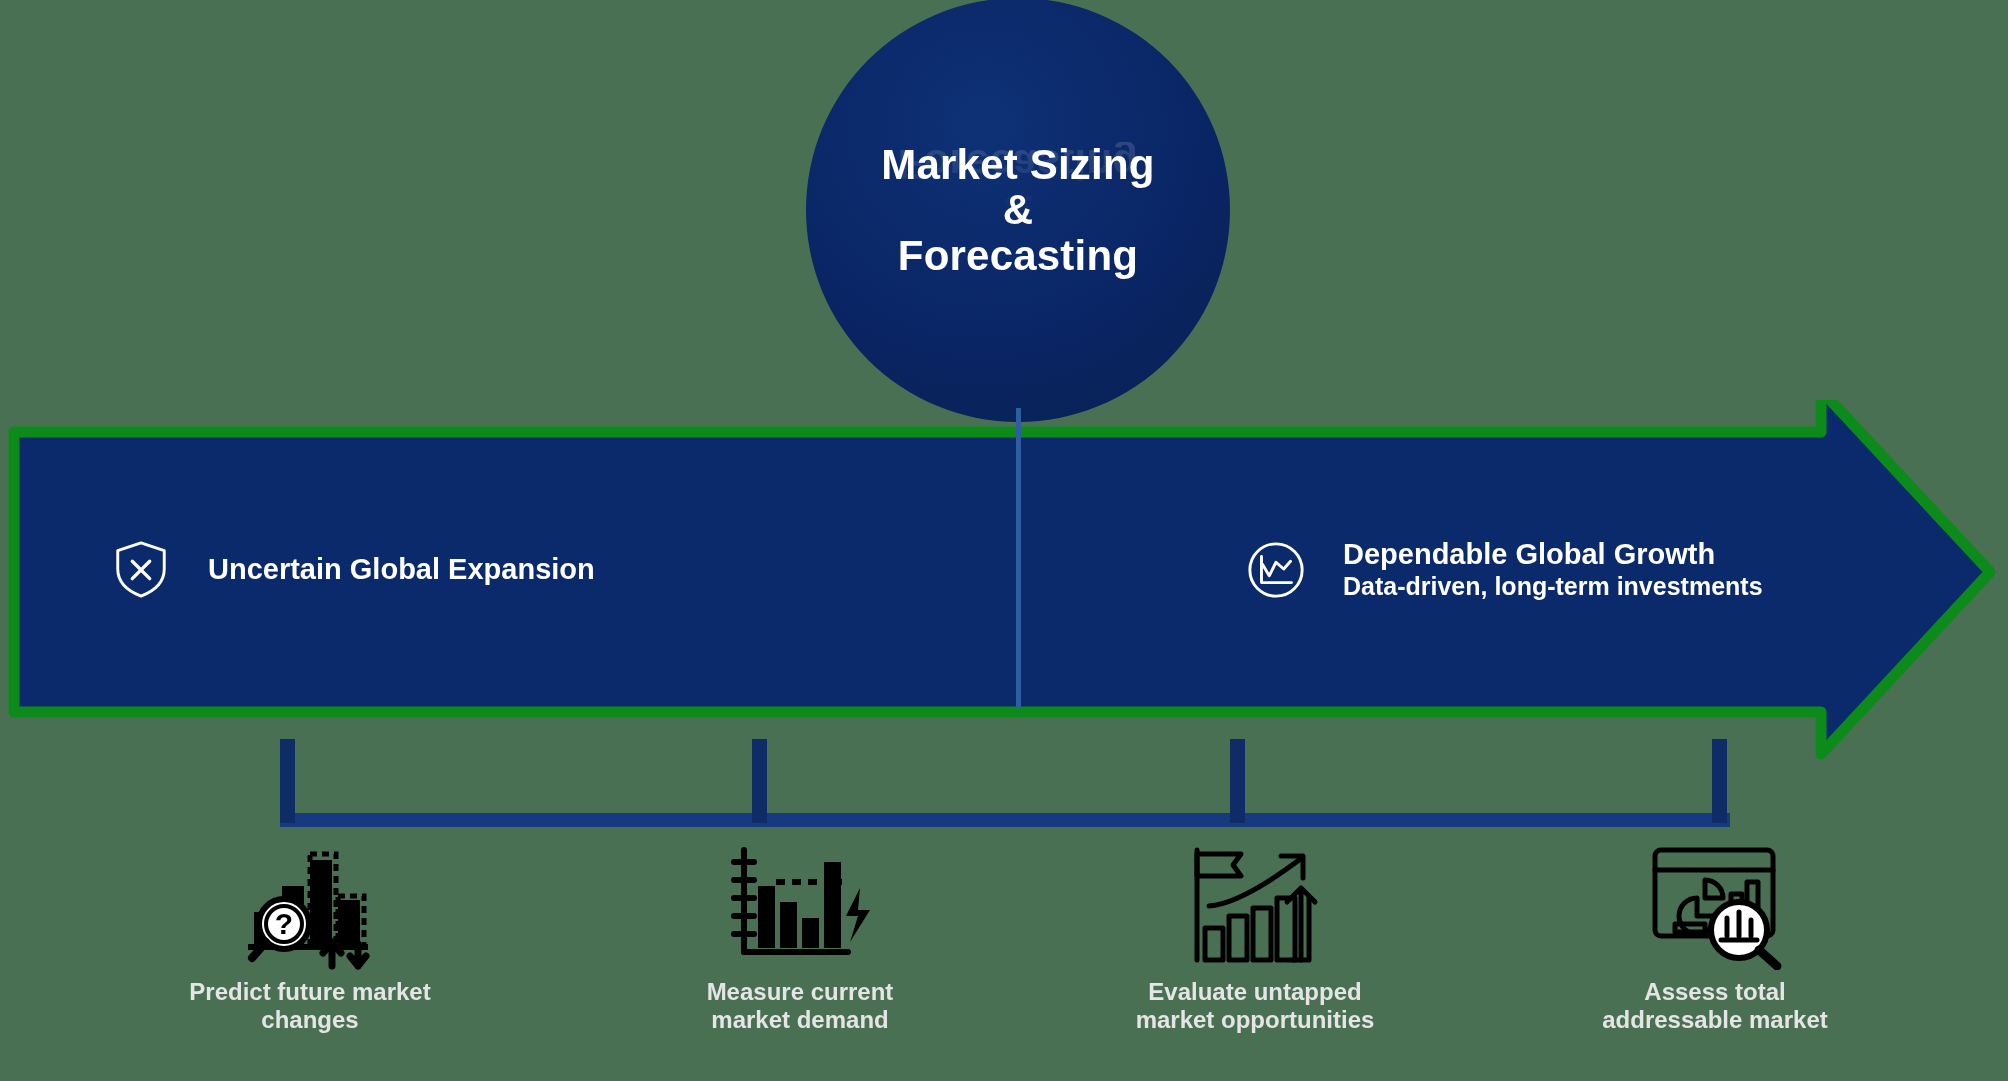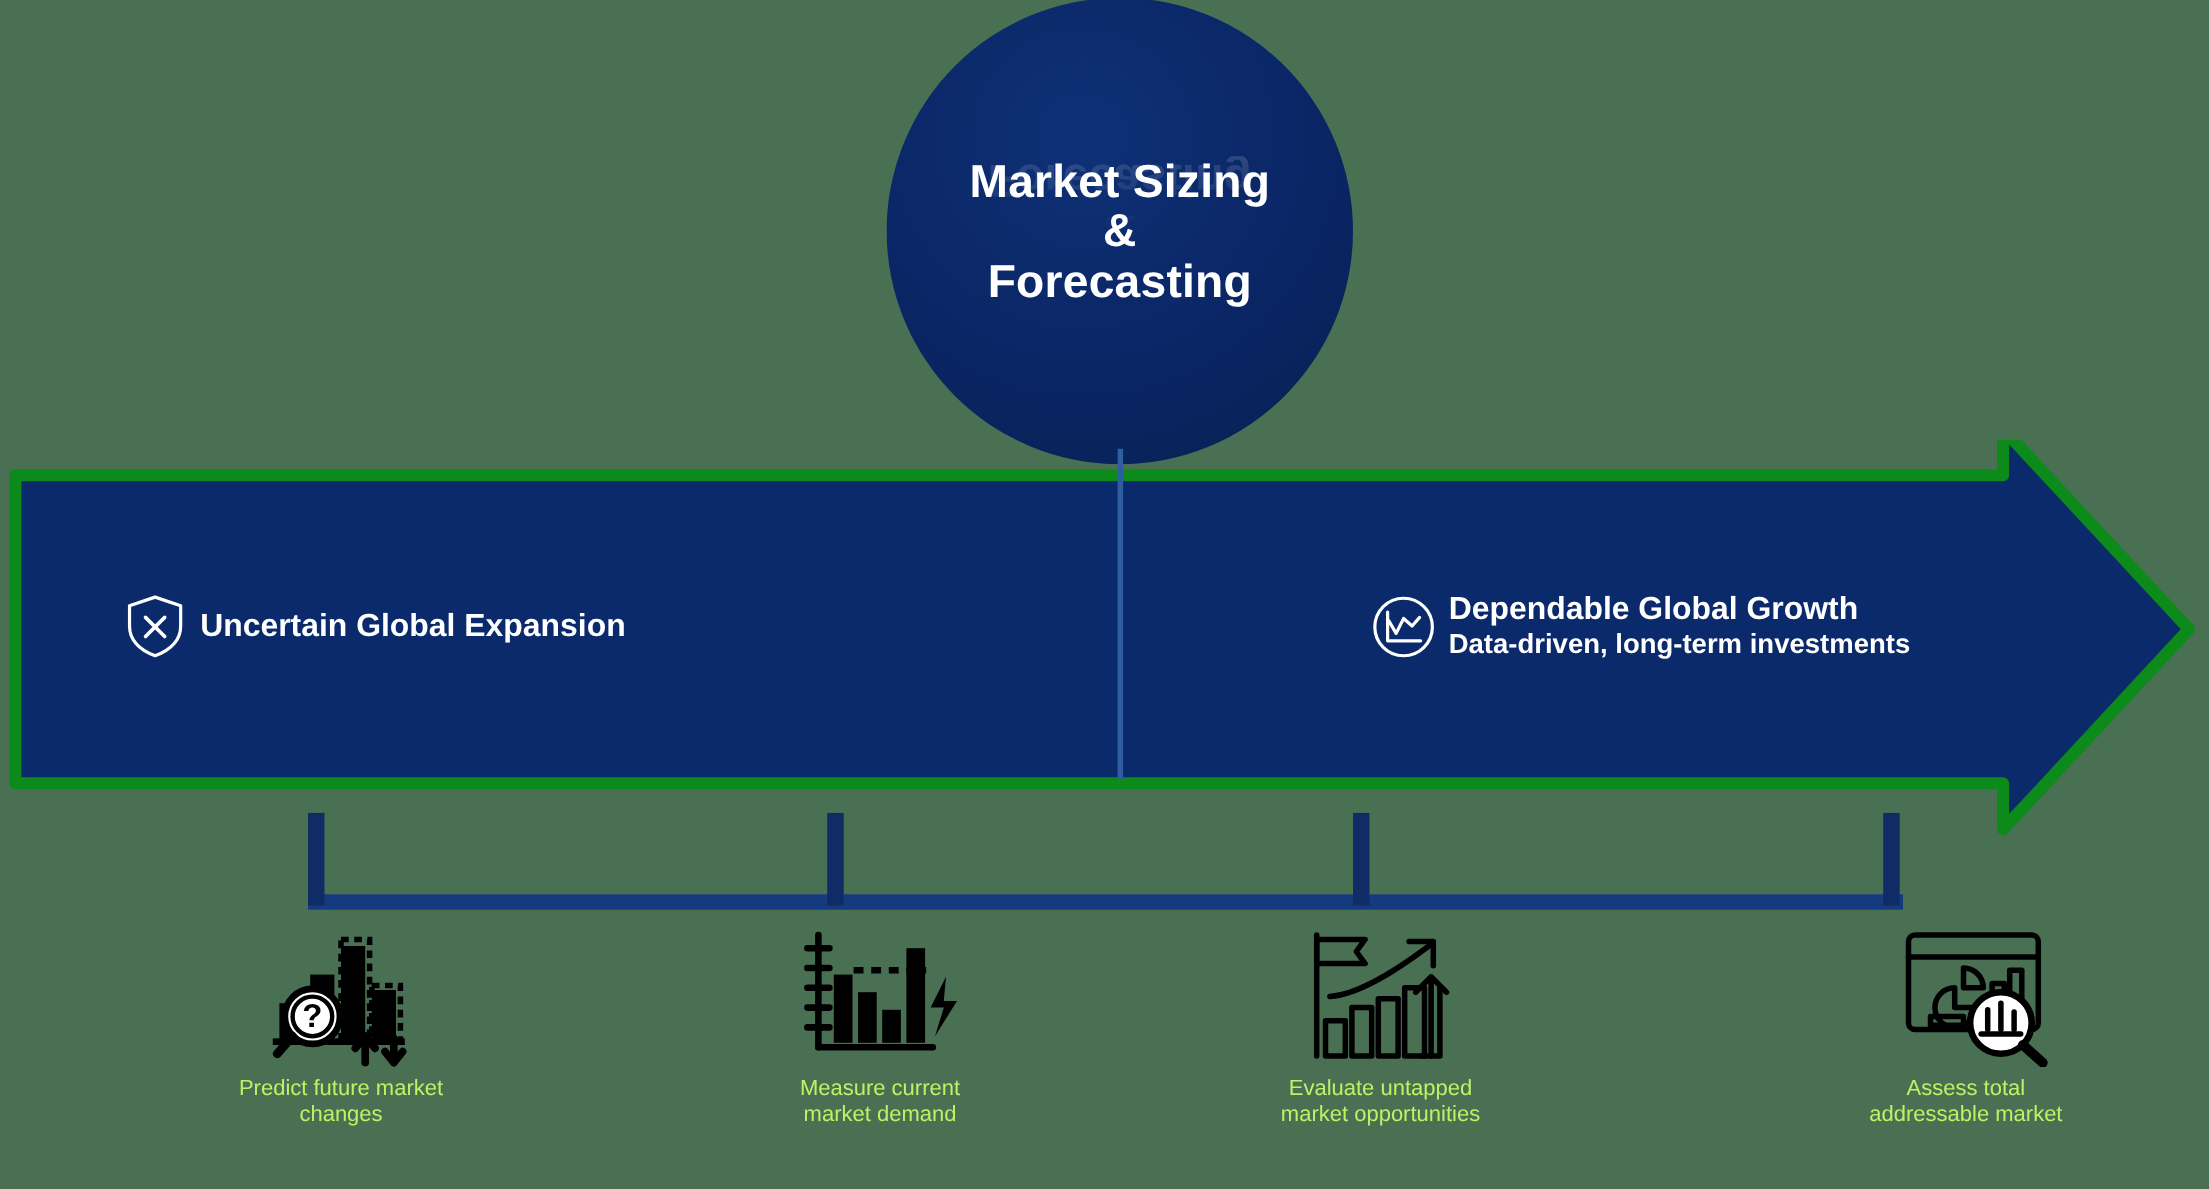--- a/index.html
+++ b/index.html
@@ -84,21 +84,21 @@
     width: 1992px;
     height: 380px;
     z-index: 4;
   }
   #arrow-band svg { display: block; }
 
   .band-label {
     position: absolute;
     display: flex;
     align-items: center;
-    gap: 10px;
+    gap: 36px;
     z-index: 8;
   }
   #label-left  { left: 110px; top: 538px; }
   #label-right { left: 1245px; top: 538px; }
 
   .band-icon {
     width: 62px;
     height: 62px;
     flex: 0 0 62px;
   }
@@ -139,31 +139,31 @@
     align-items: center;
     z-index: 5;
   }
   .step-icon {
     width: 160px;
     height: 130px;
     display: block;
   }
   .step-caption {
     margin-top: 8px;
-    color: #bef264;
-    font-size: 20px;
-    font-weight: normal;
+    color: #e5e5e5;
+    font-size: 24px;
+    font-weight: bold;
     line-height: 1.18;
     text-align: center;
     white-space: pre-line;
   }
   #step-1 { left: 150px; }
   #step-2 { left: 640px; }
   #step-3 { left: 1095px; }
-  #step-4 { left: 1555px; align-items: flex-end; }
+  #step-4 { left: 1555px; }
 </style>
 </head>
 <body>
 
 <div id="stage">
 
   <div id="hub-circle">
     <div class="hub-reflection">Market Sizing
 &amp;
 Forecasting</div>

